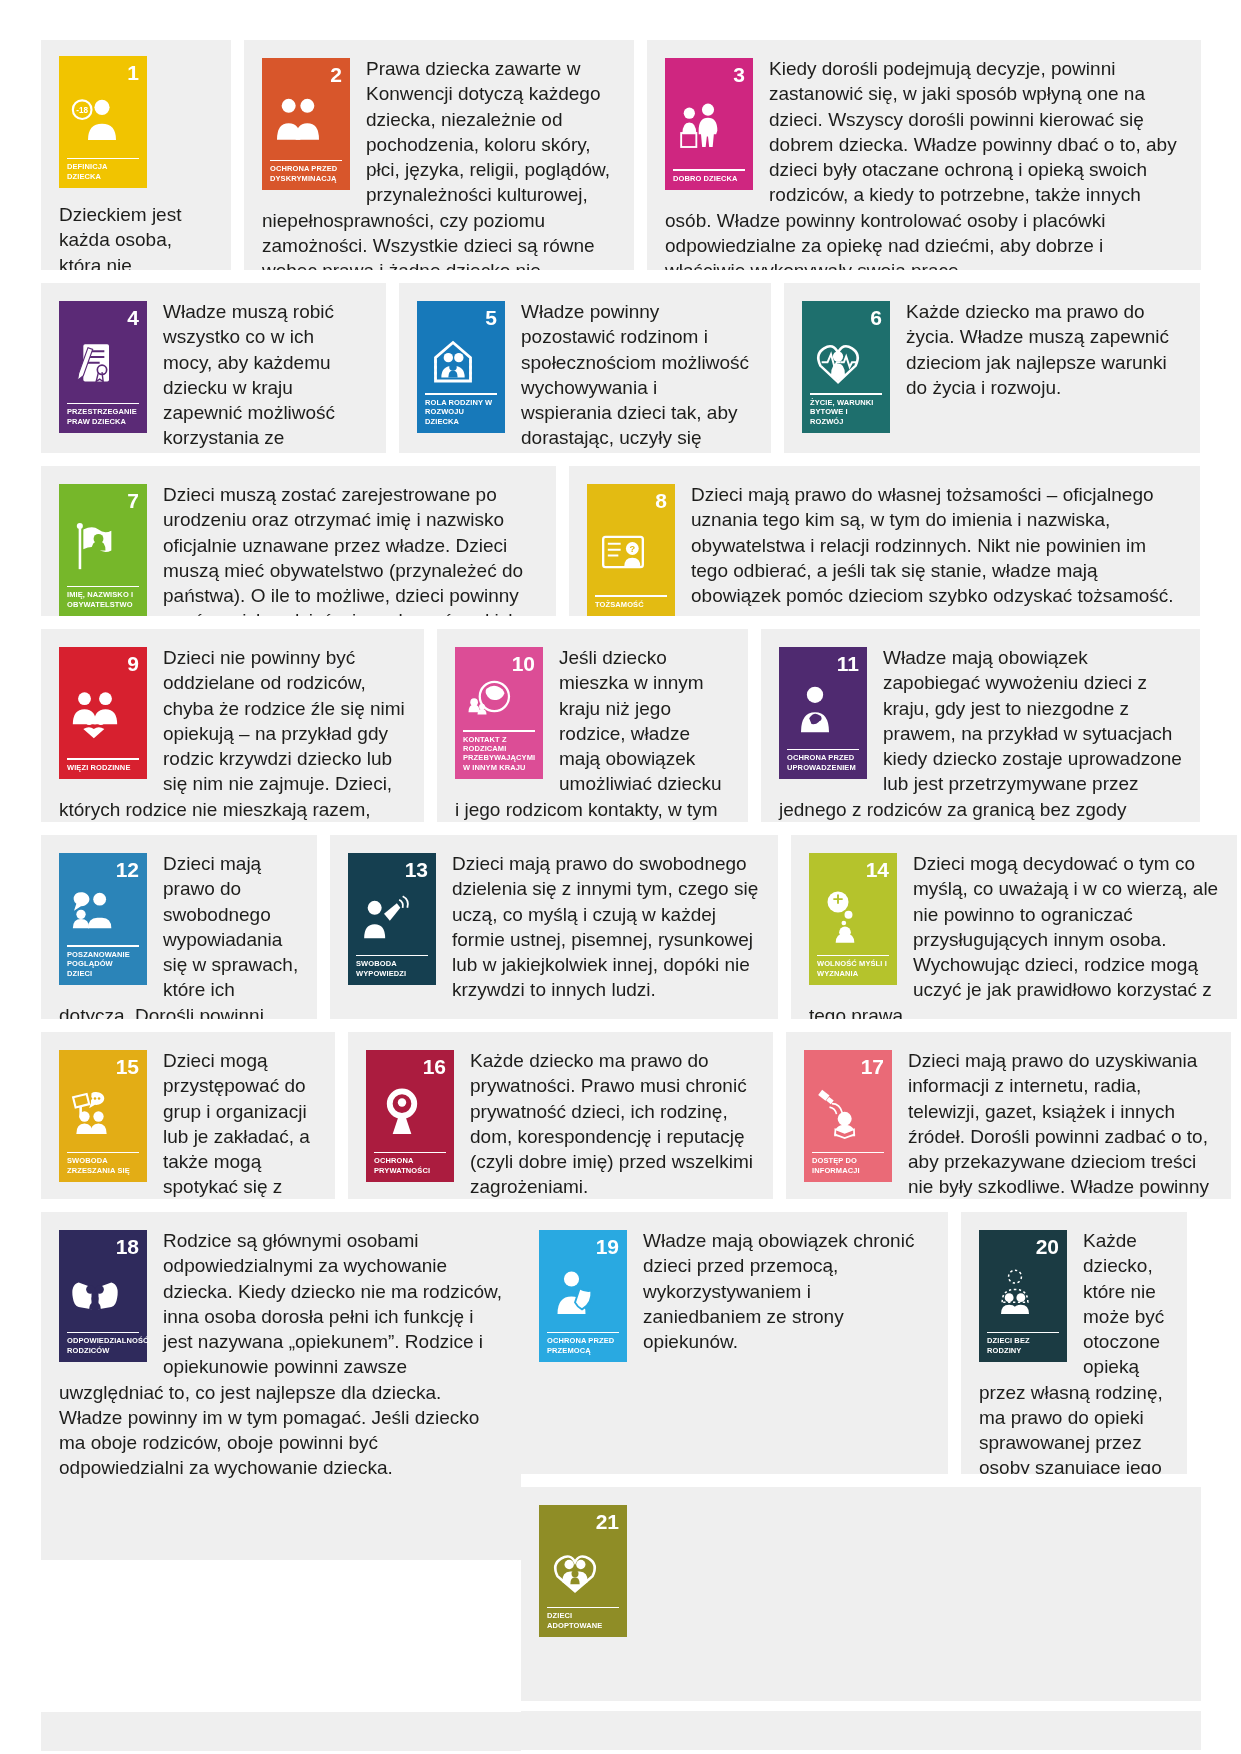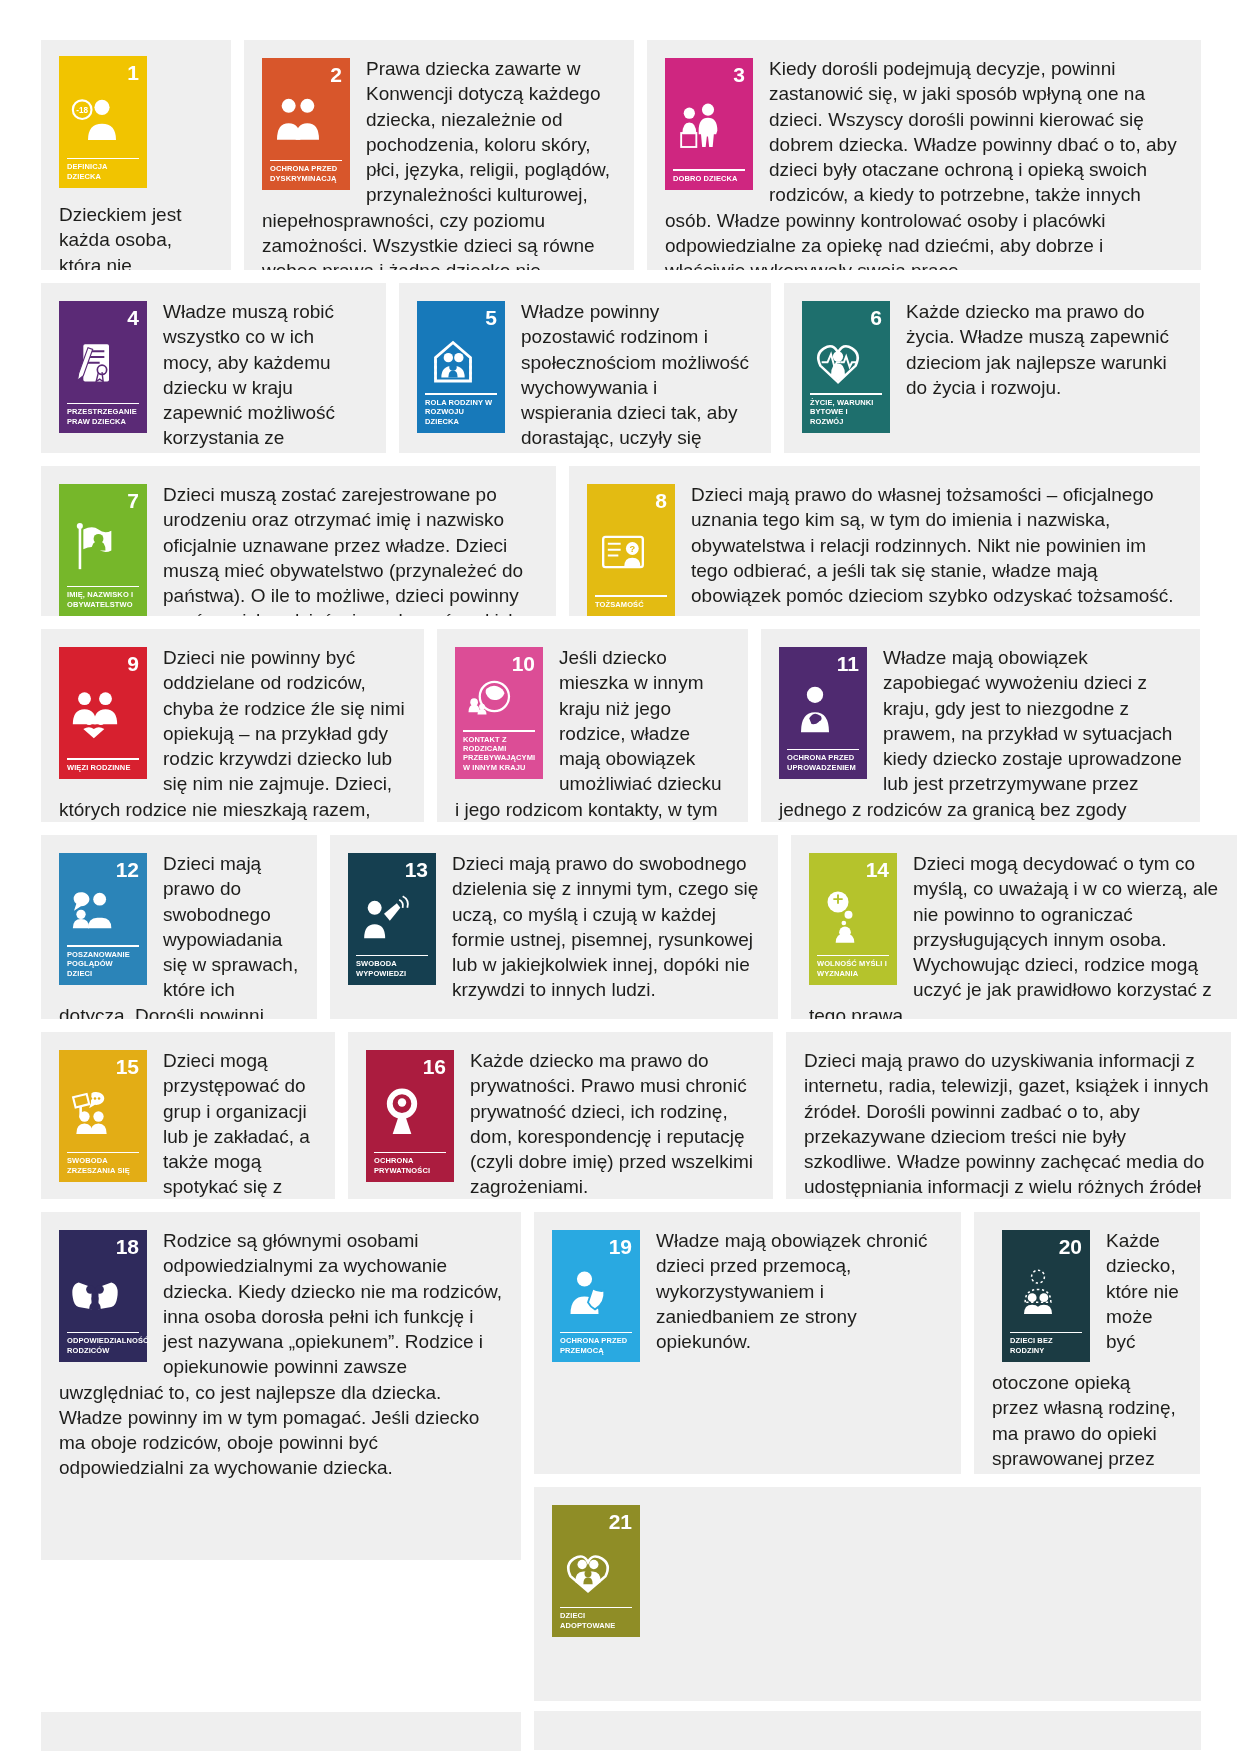--- a/index.html
+++ b/index.html
@@ -10,21 +10,21 @@
   .card .body{margin:0;font-size:19px;line-height:1.33;color:#1d1d1b;}
   .tile{width:88px;height:132px;float:left;margin:2px 16px 8px 0;display:flex;flex-direction:column;
         padding:6px 8px 7px;box-sizing:border-box;color:#fff;flex-shrink:0;}
   .tile .num{font-size:21px;font-weight:bold;line-height:1;align-self:flex-end;}
   .tile .icn{flex:1;display:flex;align-items:center;justify-content:flex-start;min-height:0;}
   .tile .icn svg{width:56px;height:56px;max-height:100%;}
   .tile .rule{height:1.5px;background:#fff;margin:2px 0 3px;flex:none;}
   .tile .lbl{font-size:7.5px;font-weight:bold;line-height:1.25;letter-spacing:.1px;text-transform:uppercase;}
   .stack .tile{float:none;margin:0 0 14px 0;}
   .r1{height:230px;} .r2{height:170px;} .r3{height:150px;} .r4{height:193px;} .r5{height:184px;} .r6{height:167px;}
-  .bottom{display:flex;gap:13px;}
+  .bottom{display:flex;}
   .col-left{width:480px;flex:none;display:flex;flex-direction:column;}
   .col-right{flex:1;display:flex;flex-direction:column;}
   .card-18{height:348px;}
   .spacer{height:152px;}
   .strip{height:39px;background:#efefef;}
   .row-1920{display:flex;gap:13px;height:262px;}
   .card-21{height:214px;margin-top:13px;}
   .col-right .strip{margin-top:10px;}
 </style>
 </head>
@@ -319,20 +319,35 @@
               <path d="M16 42l5-15h6l5 15z"></path>
               <circle cx="24" cy="15" r="3.6"></circle>
             </svg>
           </span>
         <span class="rule"></span>
         <span class="lbl">Ochrona prywatności</span>
       </div>
       <p class="body">Każde dziecko ma prawo do prywatności. Prawo musi chronić prywatność dzieci, ich rodzinę, dom, korespondencję i reputację (czyli dobre imię) przed wszelkimi zagrożeniami.</p>
     </section>
     <section class="card" style="width:445px">
+      <div class="tile" style="background: rgb(234, 106, 119);">
+        <span class="num">17</span>
+        <span class="icn" style="color: rgb(234, 106, 119);">
+            <svg viewBox="0 0 48 48" fill="#ffffff" xmlns="http://www.w3.org/2000/svg">
+              <rect x="6" y="6" width="8" height="5.5" transform="rotate(38 10 9)"></rect>
+              <rect x="13" y="11" width="5" height="4" transform="rotate(38 15 13)"></rect>
+              <path d="M17 16q7 0 9 8M15 19q5 1 6 6" fill="none" stroke="#fff" stroke-width="1.4"></path>
+              <circle cx="28" cy="29" r="6"></circle>
+              <path d="M19 44q0-10 9-10 9 0 9 10z"></path>
+              <path d="M20 38l8 3 8-3v4.5l-8 3-8-3z" fill="currentColor" stroke="#fff" stroke-width="1.4"></path>
+            </svg>
+          </span>
+        <span class="rule"></span>
+        <span class="lbl">Dostęp do informacji</span>
+      </div>
       <p class="body">Dzieci mają prawo do uzyskiwania informacji z internetu, radia, telewizji, gazet, książek i innych źródeł. Dorośli powinni zadbać o to, aby przekazywane dzieciom treści nie były szkodliwe. Władze powinny zachęcać media do udostępniania informacji z wielu różnych źródeł oraz w języku zrozumiałym dla dzieci.</p>
     </section>
   </div>
 
   <div class="bottom">
     <div class="col-left">
       <section class="card card-18">
         <div class="tile" style="background: rgb(47, 42, 92);">
           <span class="num">18</span>
           <span class="icn" style="color: rgb(47, 42, 92);">
@@ -364,21 +379,21 @@
                   <path d="M9 42q0-15 12-15 12 0 12 15z"></path>
                   <path d="M28 20q5 3 10 2 1 11-8 16-4-2-6-6z" fill="#fff" stroke="currentColor" stroke-width="1.6"></path>
                 </svg>
               </span>
             <span class="rule"></span>
             <span class="lbl">Ochrona przed przemocą</span>
           </div>
           <p class="body">Władze mają obowiązek chronić dzieci przed przemocą, wykorzystywaniem i zaniedbaniem ze strony opiekunów.</p>
         </section>
         <section class="card" style="width:226px">
-          <div class="tile" style="background: rgb(27, 59, 67); margin-left: 10px;">
+          <div class="tile" style="background: rgb(27, 59, 67);">
             <span class="num">20</span>
             <span class="icn" style="color: rgb(27, 59, 67);">
                 <svg viewBox="0 0 48 48" fill="#ffffff" xmlns="http://www.w3.org/2000/svg">
                   <circle cx="24" cy="10" r="5.5" fill="none" stroke="#fff" stroke-width="1.3" stroke-dasharray="2 2.2"></circle>
                   <path d="M13 32q0-11 11-11 11 0 11 11z" fill="none" stroke="#fff" stroke-width="1.3" stroke-dasharray="2 2.2"></path>
                   <circle cx="19" cy="28" r="3.8"></circle>
                   <circle cx="29" cy="28" r="3.8"></circle>
                   <path d="M12 42q0-8 7-8 7 0 7 8z"></path>
                   <path d="M22 42q0-8 7-8 7 0 7 8z"></path>
                 </svg>

